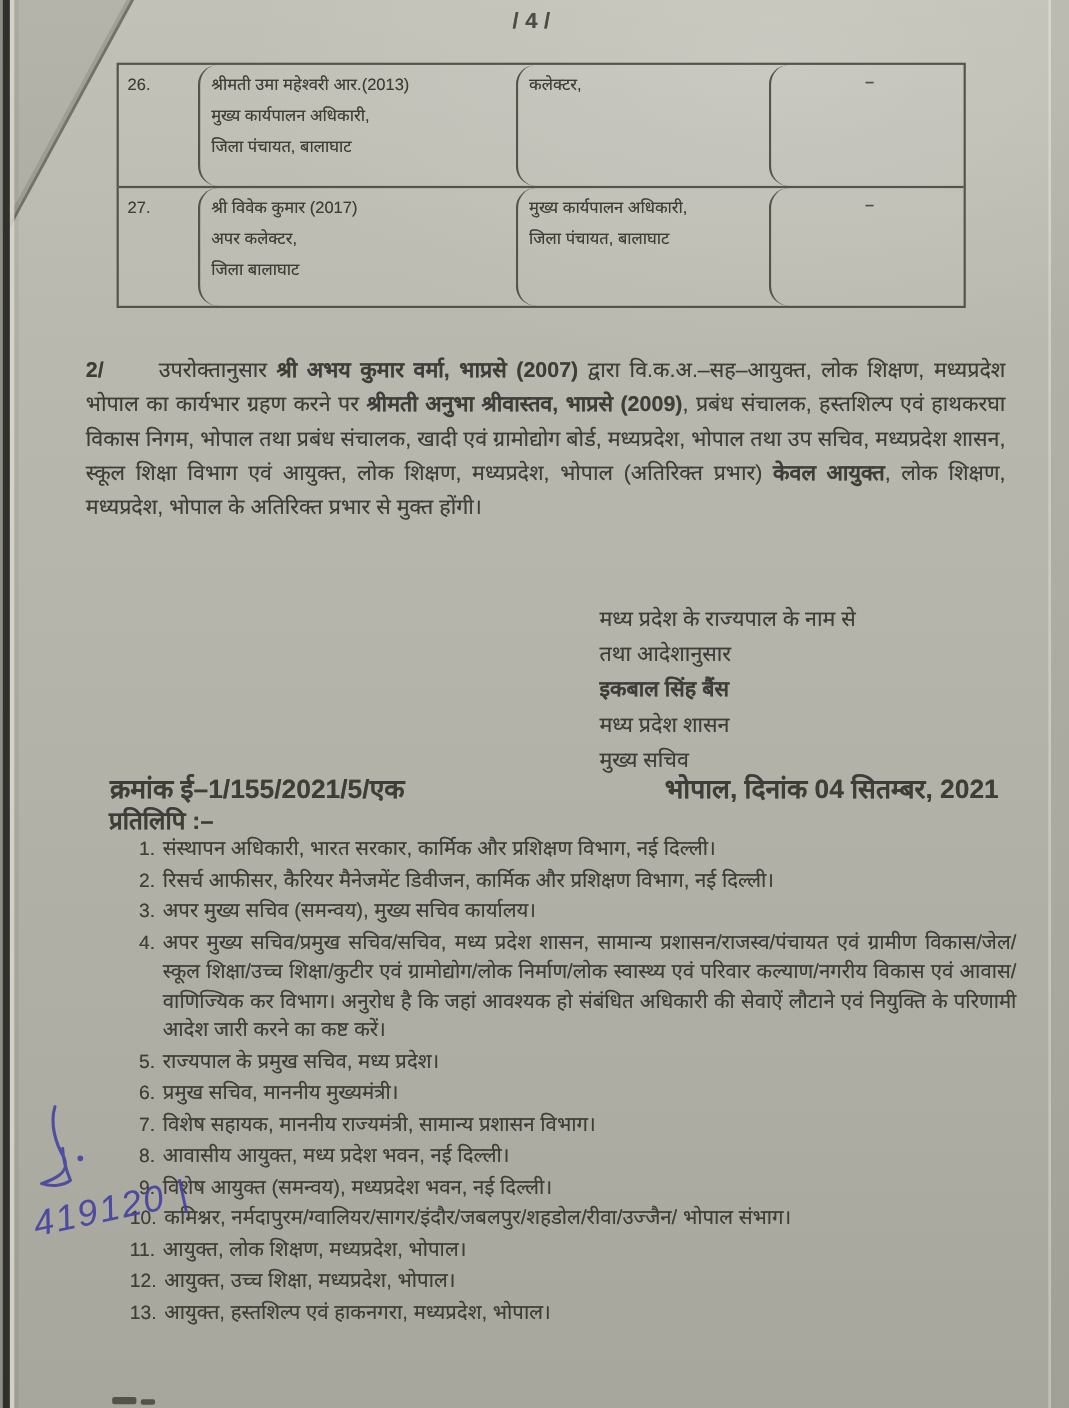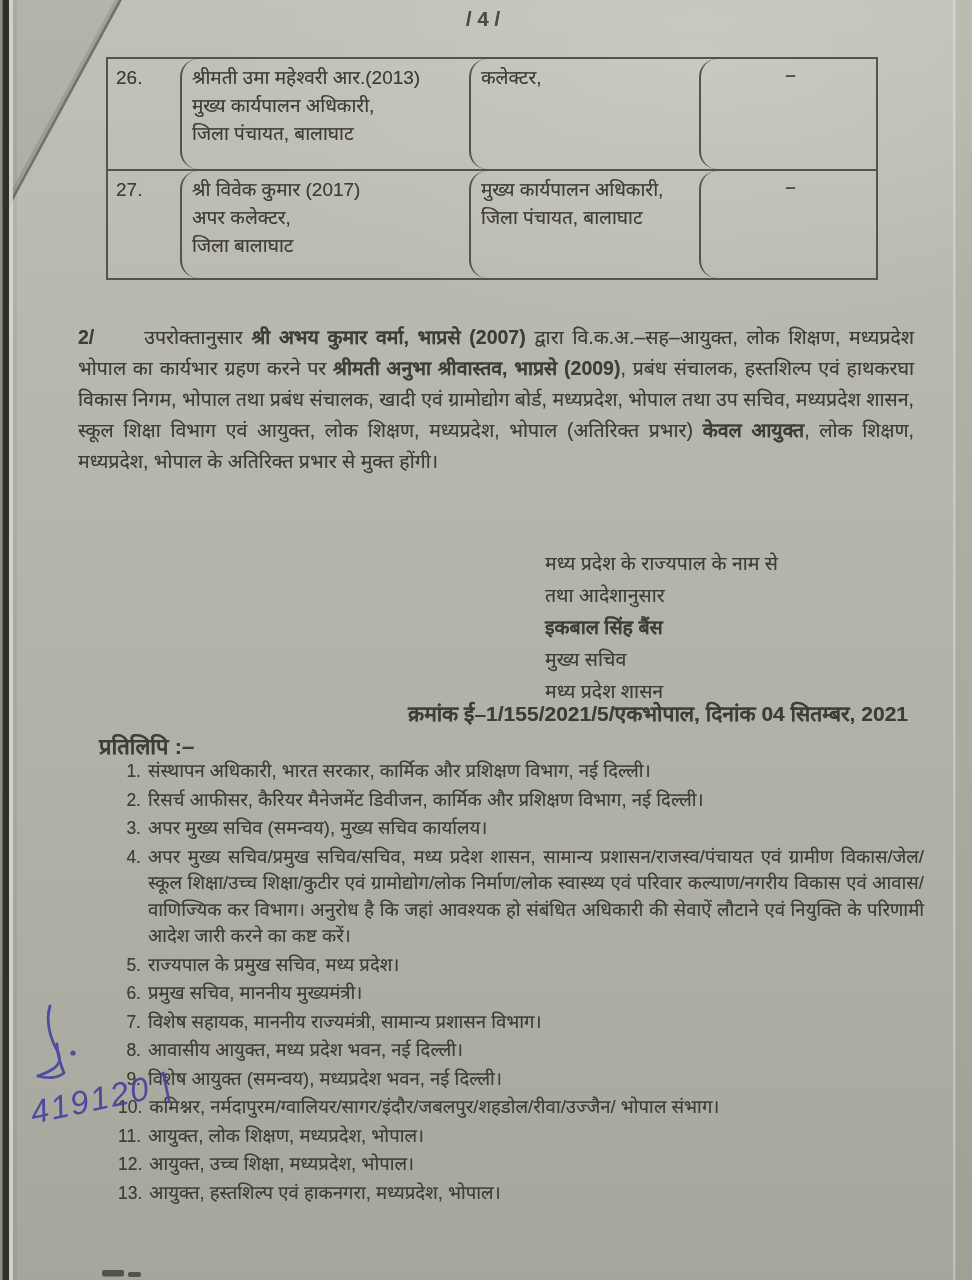--- a/index.html
+++ b/index.html
@@ -30,21 +30,21 @@
     background:rgba(255,255,255,0.03);
   }
   .trow{
     display:grid;
     grid-template-columns:72px 289px 230px 179px;
   }
   .trow.r1{height:110px;}
   .trow.r2{height:107px;border-top:2px solid #55544c;}
   .tc{
     padding:5px 8px 0 10px;
-    font-size:19px;line-height:28px;
+    font-size:15px;line-height:28px;
     box-sizing:border-box;
   }
   .tc + .tc{border-left:2px solid #55544c;border-radius:18px;}
   .tc.sl{padding-left:8px;}
   .tc.dash{text-align:center;padding-top:2px;font-weight:700;color:#504f48;}
 
   
   .para2{
     position:absolute;left:78px;top:322px;width:836px;
     font-size:19.5px;line-height:31px;
@@ -55,22 +55,22 @@
 
   
   .sig{
     position:absolute;left:545px;top:547px;width:360px;
     font-size:19.5px;line-height:32px;
   }
 
   
   .refrow{
     position:absolute;left:100px;right:64px;top:699px;
-    display:flex;justify-content:flex-end;
-    font-size:21px;font-weight:700;
+    display:flex;justify-content:space-between;
+    font-size:24px;font-weight:700;
   }
   .copylabel{
     position:absolute;left:99px;top:730px;
     font-size:22px;
     font-weight:bold;
   }
 
   
   .copies{
     position:absolute;left:118px;top:758px;width:806px;
@@ -122,22 +122,22 @@
       <div class="tc dash">–</div>
     </div>
   </div>
 
   <div class="para2 softink"><span class="pnum">2/</span><span>उपरोक्तानुसार </span><span class="b">श्री अभय कुमार वर्मा, भाप्रसे (2007)</span><span> द्वारा वि.क.अ.–सह–आयुक्त, लोक शिक्षण, मध्यप्रदेश भोपाल का कार्यभार ग्रहण करने पर </span><span class="b">श्रीमती अनुभा श्रीवास्तव, भाप्रसे (2009)</span><span>, प्रबंध संचालक, हस्तशिल्प एवं हाथकरघा विकास निगम, भोपाल तथा प्रबंध संचालक, खादी एवं ग्रामोद्योग बोर्ड, मध्यप्रदेश, भोपाल तथा उप सचिव, मध्यप्रदेश शासन, स्कूल शिक्षा विभाग एवं आयुक्त, लोक शिक्षण, मध्यप्रदेश, भोपाल (अतिरिक्त प्रभार) </span><span class="b">केवल आयुक्त</span><span>, लोक शिक्षण, मध्यप्रदेश, भोपाल के अतिरिक्त प्रभार से मुक्त होंगी।</span></div>
 
   <div class="sig softink">
     <div>मध्य प्रदेश के राज्यपाल के नाम से</div>
     <div>तथा आदेशानुसार</div>
     <div class="b">इकबाल सिंह बैंस</div>
+    <div>मध्य प्रदेश शासन</div>
     <div>मुख्य सचिव</div>
-    <div>मध्य प्रदेश शासन</div>
   </div>
 
   <div class="refrow softink">
     <div>क्रमांक ई–1/155/2021/5/एक</div>
     <div>भोपाल, दिनांक 04 सितम्बर, 2021</div>
   </div>
 
   <div class="copylabel softink">प्रतिलिपि :–</div>
 
   <ol class="copies softink">

